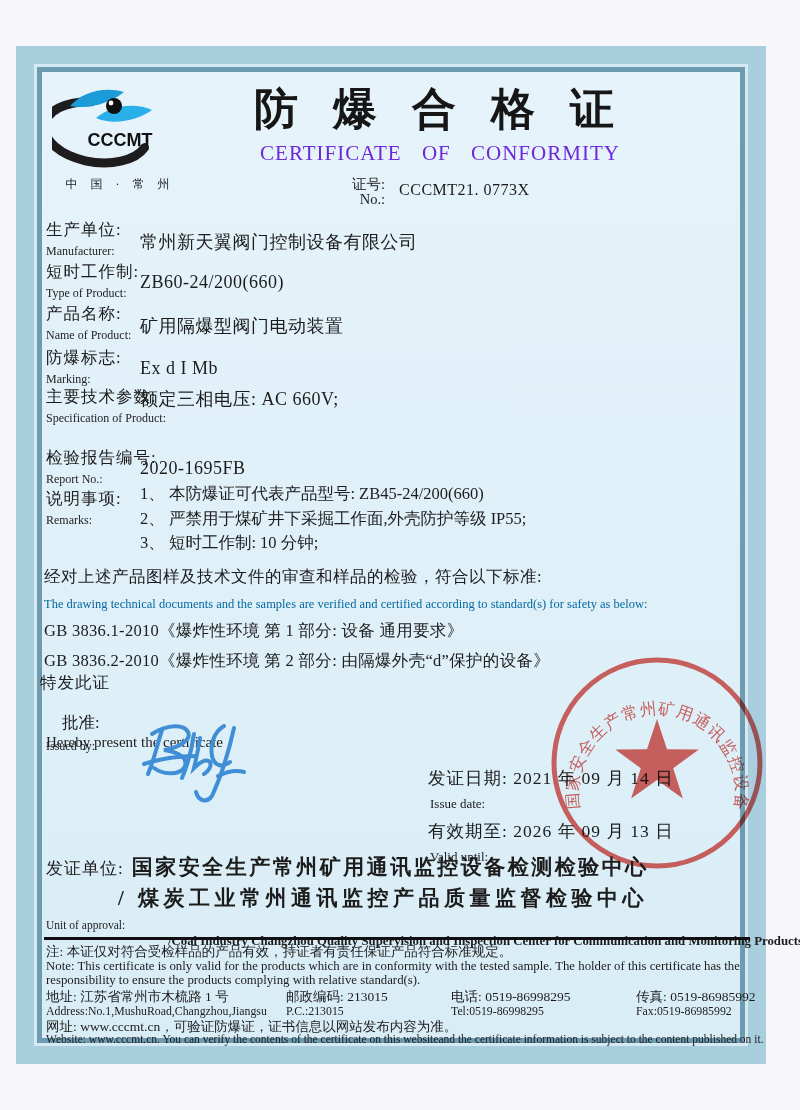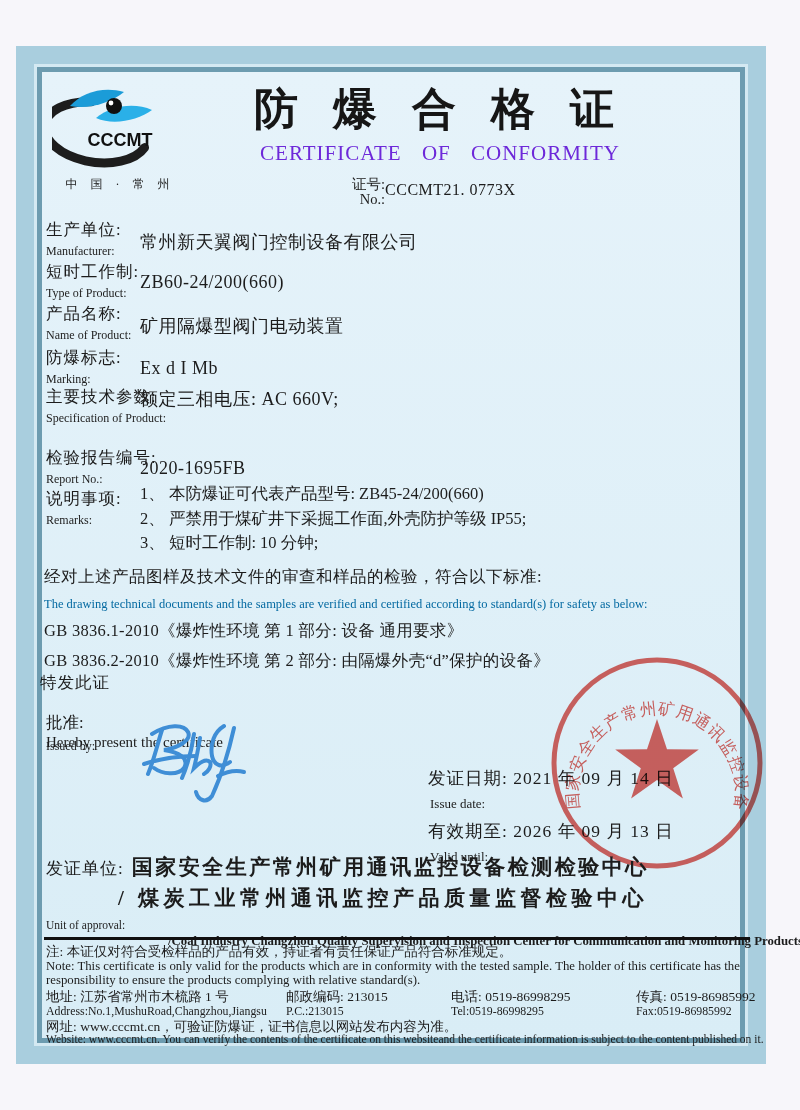--- a/index.html
+++ b/index.html
@@ -29,39 +29,39 @@
     font-size:12px;letter-spacing:5px;color:#222;white-space:nowrap;
   }
   .title-cn{
     position:absolute;left:220px;top:80px;width:440px;text-align:center;
     font-size:44px;font-weight:700;letter-spacing:12px;white-space:nowrap;color:#161616;
   }
   .title-en{
     position:absolute;left:220px;top:141px;width:440px;text-align:center;
     font-size:21px;word-spacing:14px;letter-spacing:1px;white-space:nowrap;color:#6d28d9;
   }
-  .certno{position:absolute;left:352px;top:177px;display:flex;align-items:center;}
+  .certno{position:absolute;left:352px;top:177px;display:flex;align-items:center;gap:14px;}
   .certno .labels{display:flex;flex-direction:column;line-height:15px;font-size:14.5px;text-align:right;}
   .certno .num{font-size:16px;letter-spacing:.5px;transform:translateY(-2px);}
   
   .field{position:absolute;left:46px;white-space:nowrap;}
   .flabel .cn{font-size:16.5px;letter-spacing:1px;}
   .flabel .en{font-size:12px;margin-top:3px;color:#222;}
   .fvalue{position:absolute;left:94px;top:11px;font-size:18px;letter-spacing:.5px;}
   .f4 .fvalue{top:1px;}
   .remarks-lines{position:absolute;left:140px;top:482px;font-size:16.5px;line-height:24.5px;white-space:nowrap;}
   
   .standards{position:absolute;left:44px;top:566px;white-space:nowrap;}
   .standards .cn-intro{font-size:16.5px;letter-spacing:.5px;}
   .standards .en-intro{font-size:12.5px;margin-top:9px;color:#0369a1;}
   .standards .item{font-size:16.5px;margin-top:8px;letter-spacing:.3px;}
   
   .present-cn{position:absolute;left:40px;top:672px;font-size:16.5px;letter-spacing:1px;}
   .present-en{position:absolute;left:46px;top:734px;font-size:15px;}
-  .approve-cn{position:absolute;left:46px;top:712px;font-size:16.5px;}
+  .approve-cn{position:absolute;left:62px;top:712px;font-size:16.5px;}
   .approve-en{position:absolute;left:46px;top:739px;font-size:12px;}
   .signature{position:absolute;left:138px;top:712px;}
   .dates{position:absolute;left:428px;top:766px;white-space:nowrap;}
   .dates .cnrow{font-size:17.5px;letter-spacing:1px;}
   .dates .enrow{font-size:13px;margin:6px 0 7px 2px;}
   .stamp{position:absolute;left:546px;top:652px;mix-blend-mode:multiply;opacity:.88;}
   
   .unit{position:absolute;left:46px;top:853px;white-space:nowrap;}
   .unit .row1{display:flex;align-items:baseline;}
   .unit .ulabel{font-size:17px;letter-spacing:1px;margin-right:8px;}

